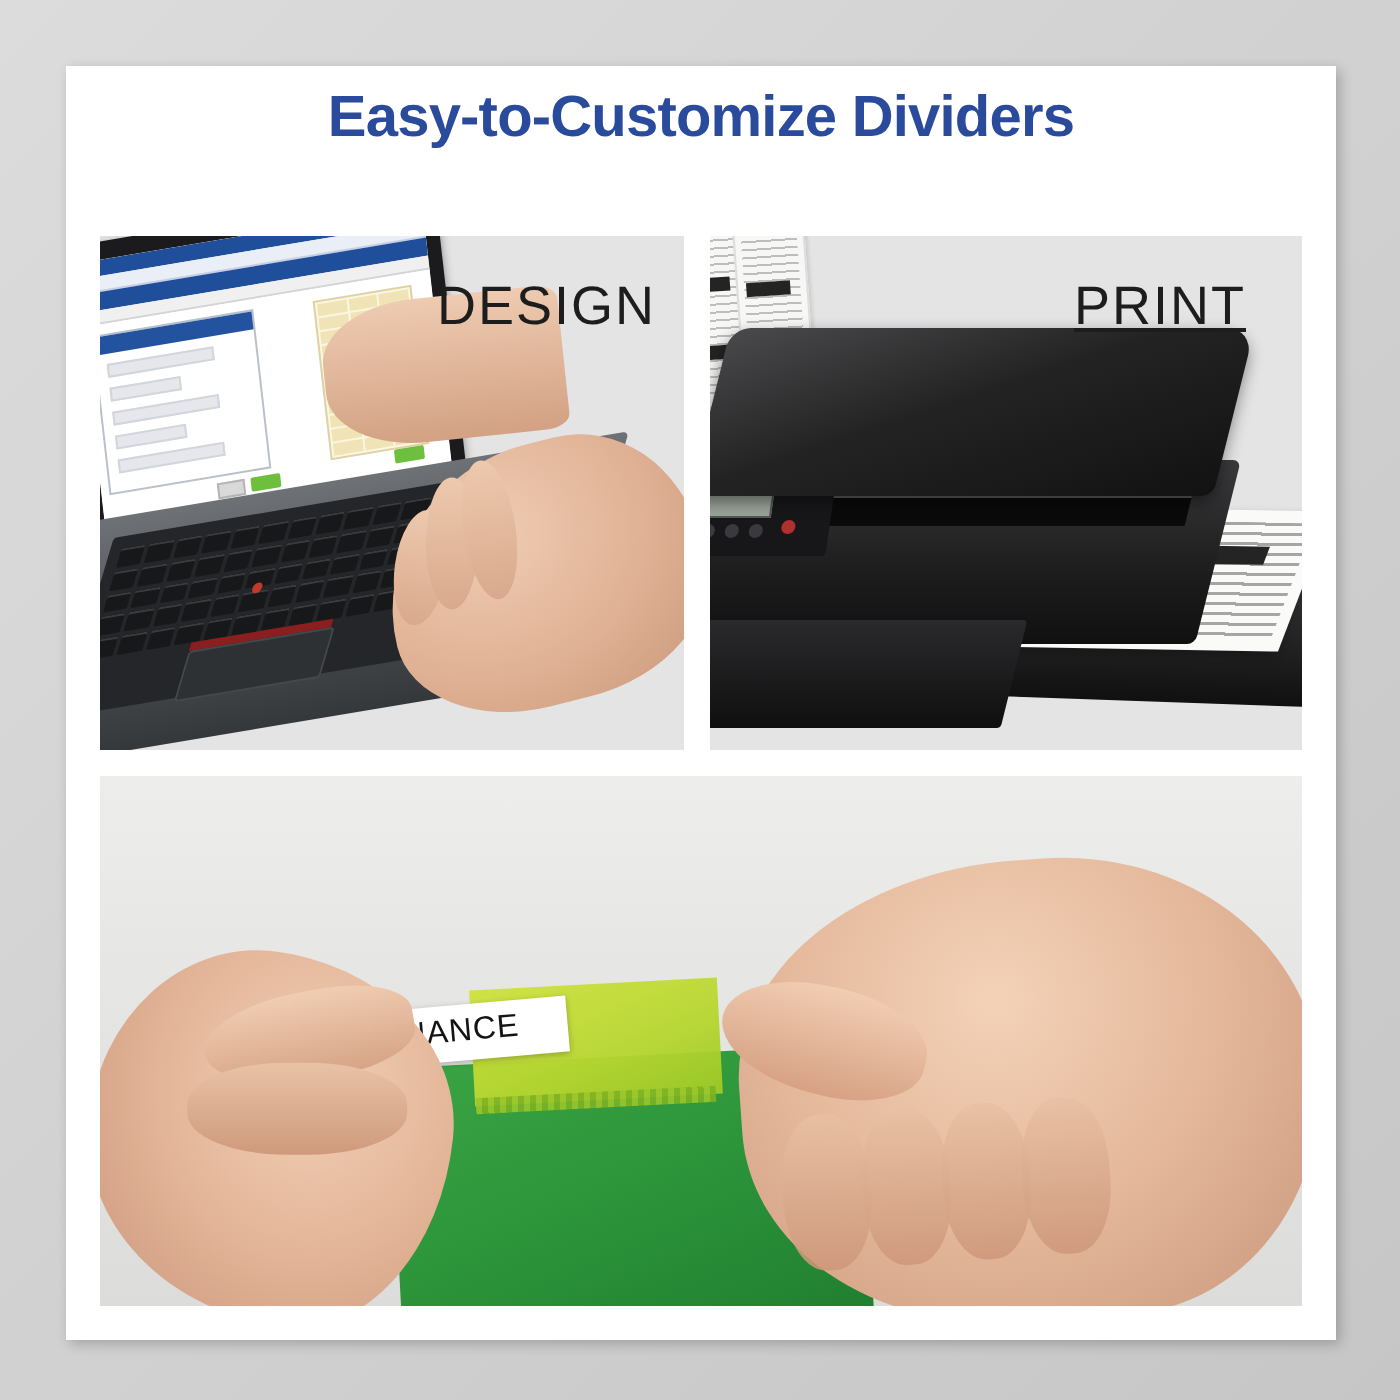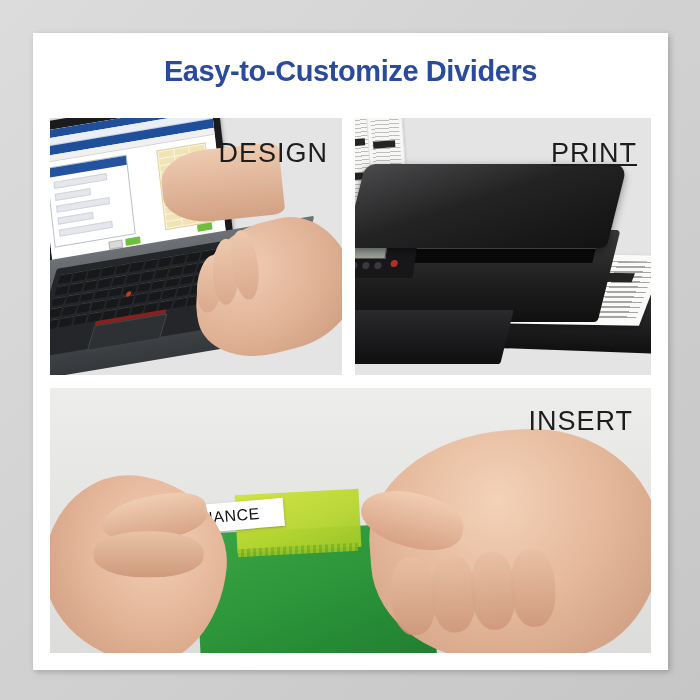--- a/index.html
+++ b/index.html
@@ -12,40 +12,40 @@
   .stage{position:relative;width:700px;height:700px;background:linear-gradient(135deg,#dcdcdc 0%,#c6c6c6 100%);}
 
   
   .card{
     position:absolute;left:33px;top:33px;width:635px;height:637px;
     background:#ffffff;
     box-shadow:2px 2px 6px rgba(0,0,0,.22);
   }
 
   .title{
-    position:absolute;left:0;top:22px;width:635px;
+    position:absolute;left:0;top:10px;width:635px;
     text-align:center;
     color:#2a4a9c;
     font-size:29px;font-weight:bold;letter-spacing:-0.4px;
     font-family:"Liberation Sans", sans-serif;
     white-space:nowrap;
   }
 
   
   .panel{position:absolute;overflow:hidden;background:#e4e4e4;}
   .panel-design{left:17px;top:85px;width:292px;height:257px;}
   .panel-print {left:322px;top:85px;width:296px;height:257px;}
   .panel-insert{left:17px;top:355px;width:601px;height:265px;}
 
   .panel-label{
     position:absolute;color:#1d1d1d;font-size:27px;letter-spacing:1px;
     font-family:"Liberation Sans", sans-serif;font-weight:400;z-index:40;
   }
   .lbl-design{right:14px;top:20px;margin-left:48px;}
-  .lbl-print {right:14px;top:20px;text-decoration:underline;}
+  .lbl-print {right:28px;top:20px;text-decoration:underline;}
   .lbl-insert{right:18px;top:18px;}
 
   
   .ltp-wrap{position:absolute;left:-8px;top:-4px;width:300px;height:264px;}
   .ltp-screen-out{
     position:absolute;left:-4px;top:-6px;width:190px;height:170px;
     background:#1b1b1e;border-radius:4px;
     transform:rotate(-9.5deg) skewX(-3deg);
     box-shadow:0 2px 5px rgba(0,0,0,.4);
   }
@@ -424,17 +424,16 @@
         </div>
 
         <div class="hand-right">
           <div class="thumb"></div>
           <div class="knuck k1"></div>
           <div class="knuck k2"></div>
           <div class="knuck k3"></div>
           <div class="knuck k4"></div>
         </div>
       </div>
-      <div class="panel-label lbl-insert">INSERT</div>
     </div>
 
   </div>
 </div>
 
 </body></html>

